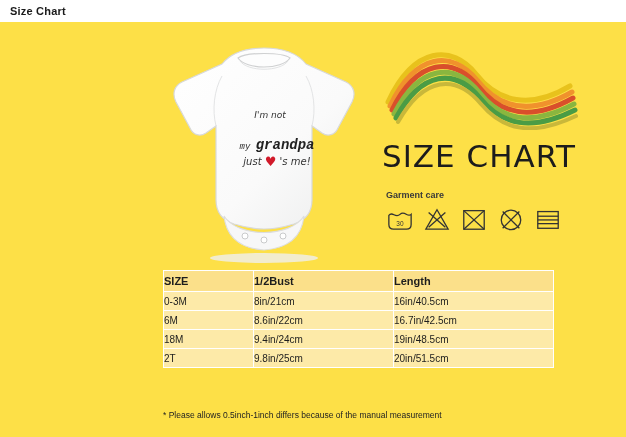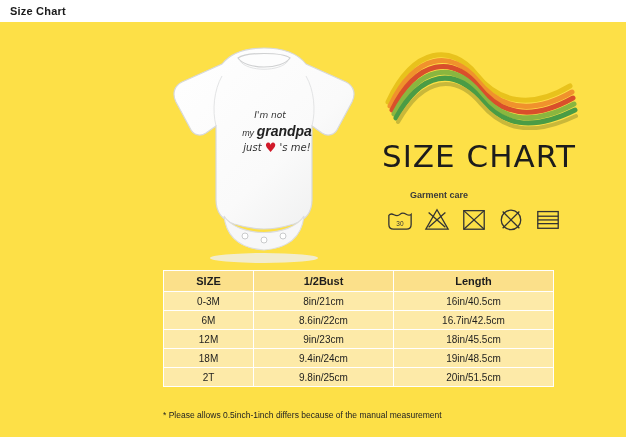--- a/index.html
+++ b/index.html
@@ -69,26 +69,26 @@
     font-family: "DejaVu Sans", sans-serif;
     font-size: 15px;
     font-style: italic;
     font-weight: bold;
     color: #c0172a;
     display: block;
     letter-spacing: 0.3px;
     margin-left: -6px;
   }
   .pt3 {
-    font-family: Liberation Sans, sans-serif;
+    font-family: Liberation Mono, monospace;
     font-size: 9px;
     font-style: italic;
     color: #333;
     display: block;
-    margin-top: 3px;
+    margin-top: 17px;
   }
   .pt3 b {
     font-size: 14px;
     font-weight: bold;
     color: #222;
     font-style: italic;
   }
   .pt4 {
     font-family: "DejaVu Sans", sans-serif;
     font-size: 10px;
@@ -132,21 +132,20 @@
     position: absolute;
     left: 386px;
     top: 168px;
     width: 220px;
   }
   .care-title {
     font-size: 9px;
     font-weight: bold;
     color: #3a3a3a;
     margin-bottom: 6px;
-    margin-left: 24px;
   }
   .care-icons {
     display: flex;
     gap: 9px;
   }
   .care-icon {
     width: 28px;
     height: 26px;
   }
 
@@ -156,21 +155,21 @@
     left: 163px;
     top: 248px;
     width: 300px;
     border-collapse: collapse;
     table-layout: fixed;
   }
   .size-table th,
   .size-table td {
     border: 1px solid #ffffff;
     background: #fdeaa8;
-    text-align: center;
+    text-align: left;
     font-size: 10px;
     color: #1d1d1d;
     height: 18px;
     padding: 0;
   }
   .size-table th {
     background: #fbe08a;
     font-weight: bold;
     font-size: 11px;
     height: 20px;
@@ -304,25 +303,20 @@
         <td>0-3M</td>
         <td>8in/21cm</td>
         <td>16in/40.5cm</td>
       </tr>
       <tr>
         <td>6M</td>
         <td>8.6in/22cm</td>
         <td>16.7in/42.5cm</td>
       </tr>
       <tr>
-        <td>12M</td>
-        <td>9in/23cm</td>
-        <td>18in/45.5cm</td>
-      </tr>
-      <tr>
         <td>18M</td>
         <td>9.4in/24cm</td>
         <td>19in/48.5cm</td>
       </tr>
       <tr>
         <td>2T</td>
         <td>9.8in/25cm</td>
         <td>20in/51.5cm</td>
       </tr>
     </tbody>

